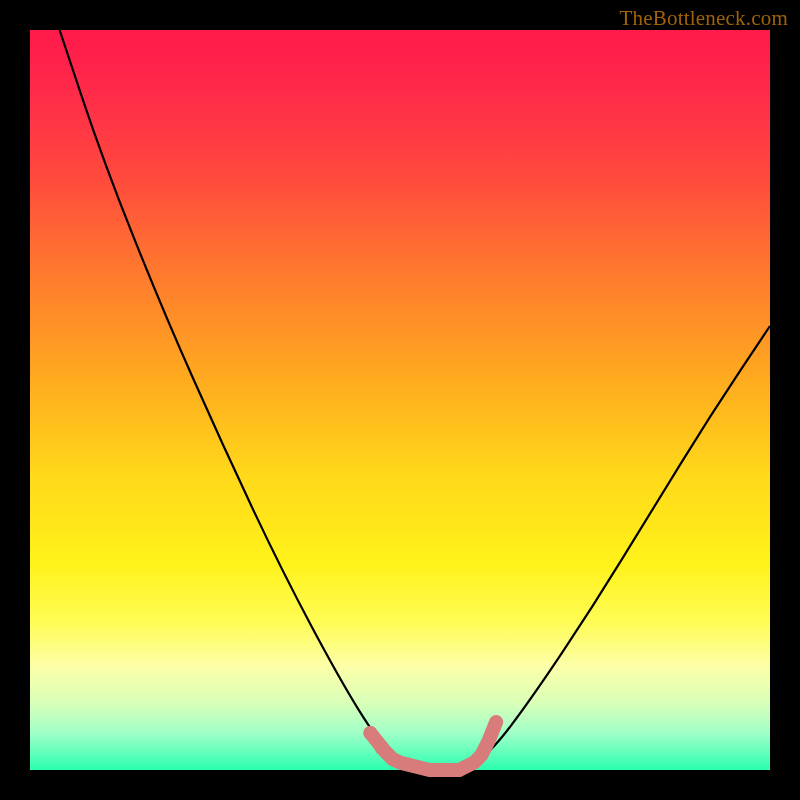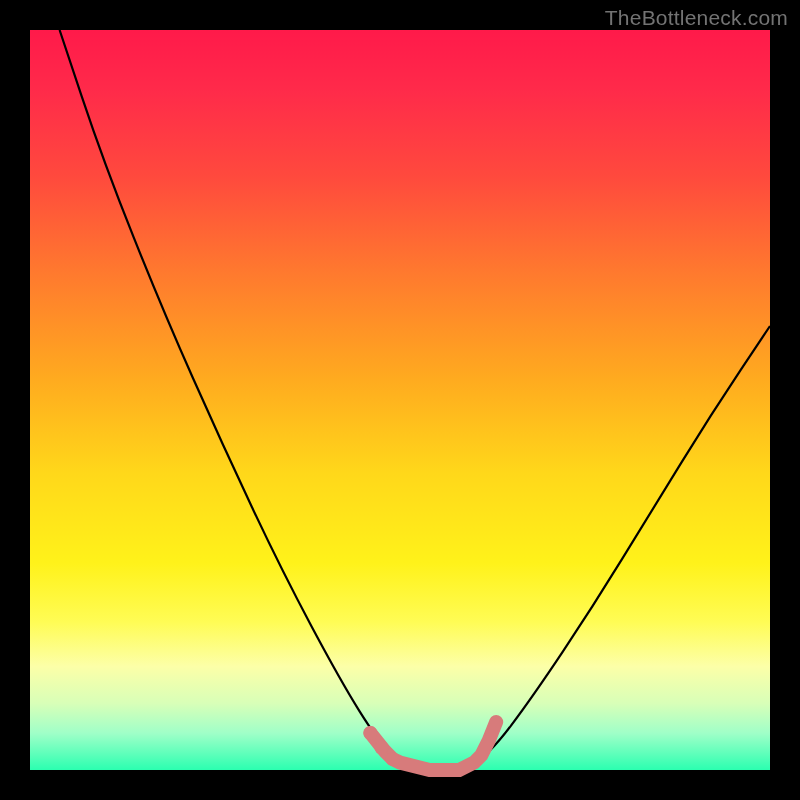--- a/index.html
+++ b/index.html
@@ -34,23 +34,23 @@
       #fcffa8 86%,
       #d8ffb8 91%,
       #a0ffc8 95%,
       #2bffb0 100%
     );
   }
   .watermark {
     position: absolute;
     top: 6px;
     right: 12px;
-    font-family: Liberation Sans, sans-serif;
+    font-family: Liberation Serif, serif;
     font-size: 21px;
-    color: #737373;
+    color: #a16207;
     letter-spacing: 0.2px;
   }
   svg.curve {
     position: absolute;
     left: 0;
     top: 0;
     width: 740px;
     height: 740px;
     overflow: visible;
   }

